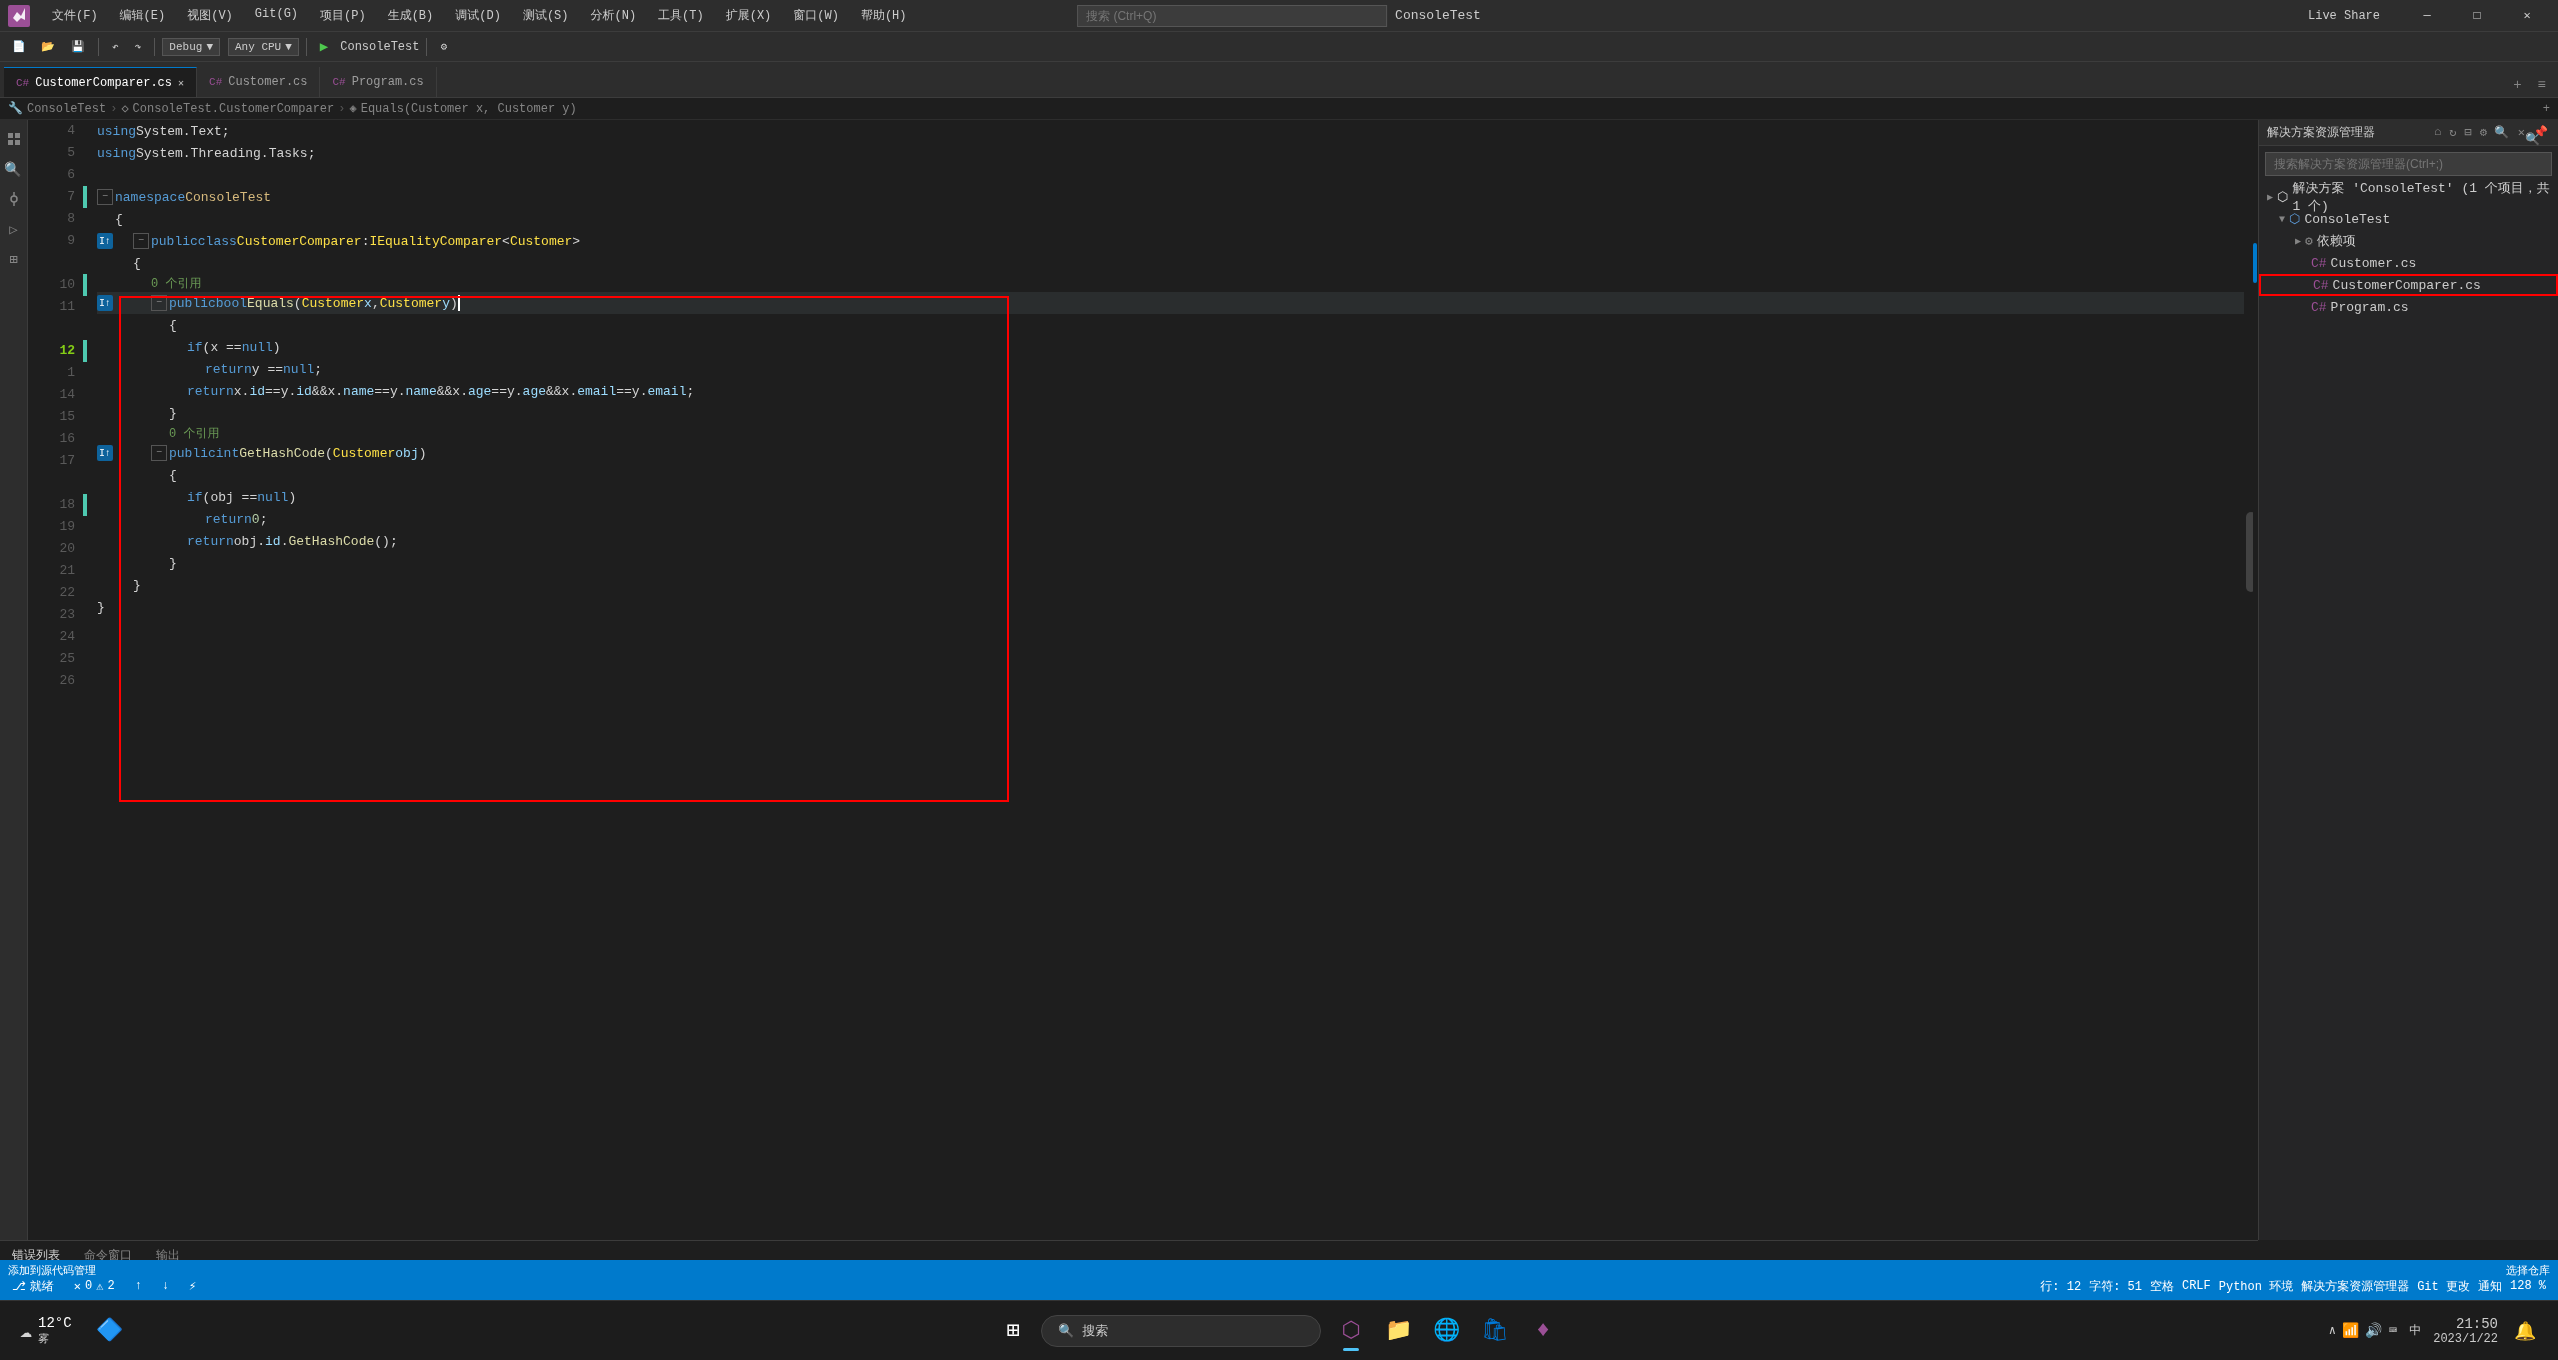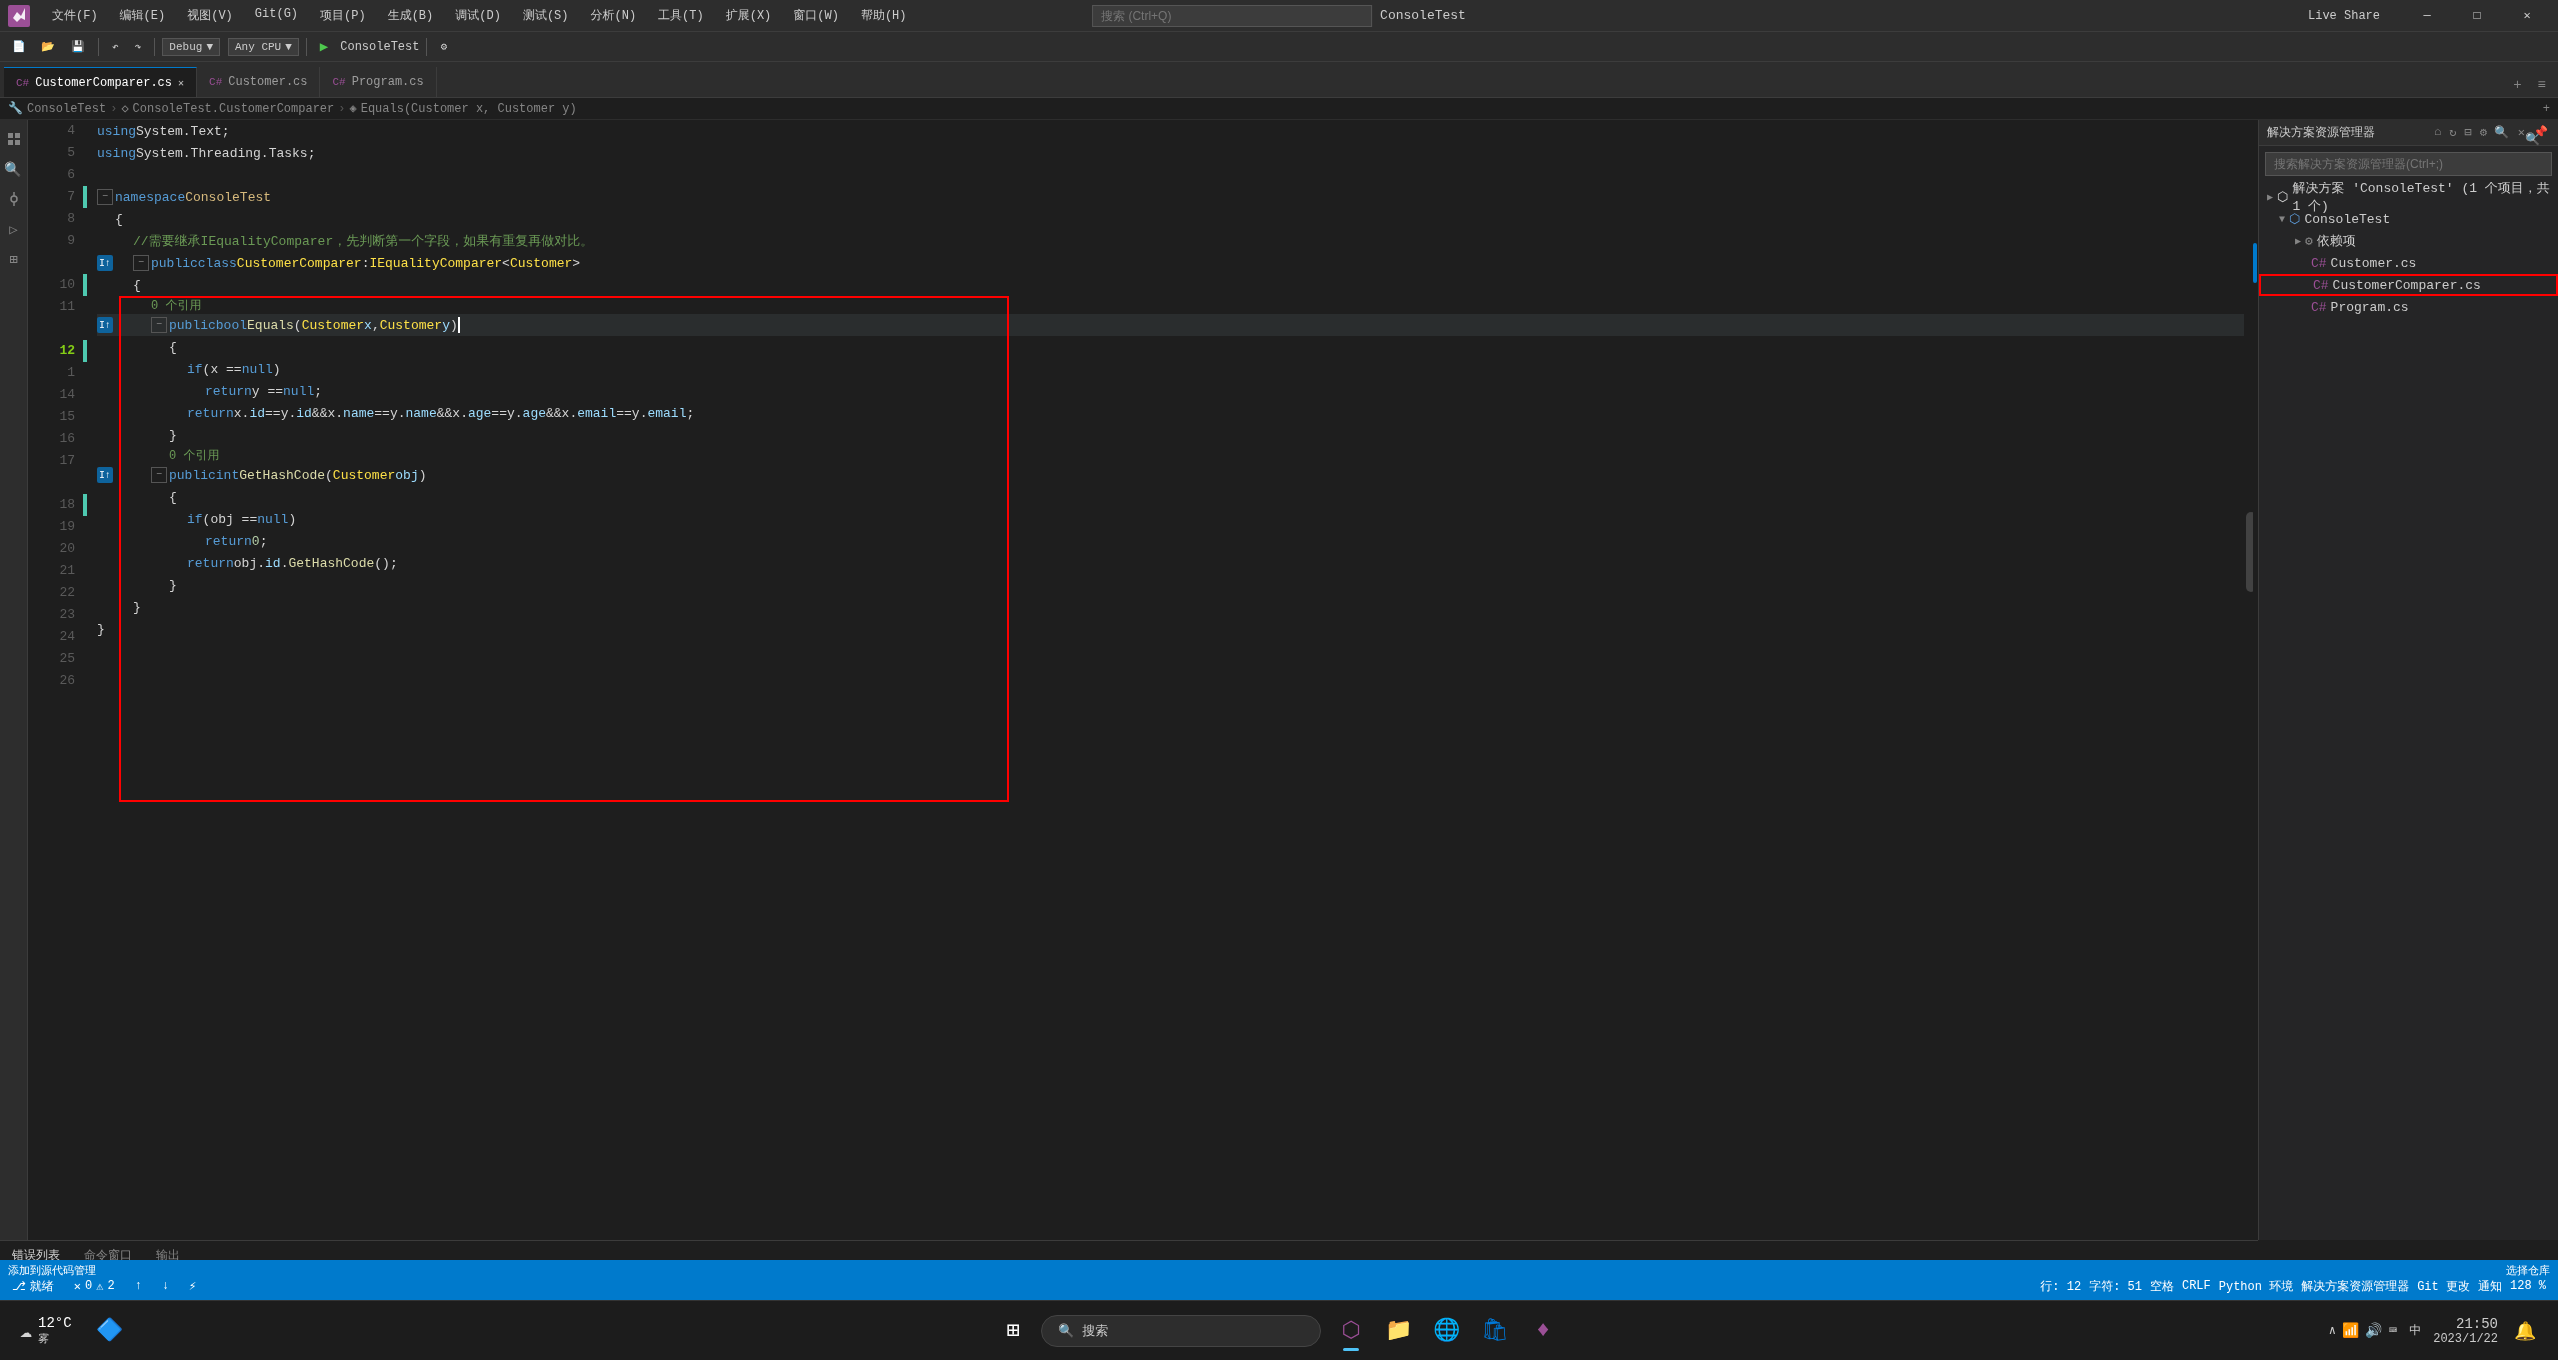--- a/index.html
+++ b/index.html
@@ -54,21 +54,21 @@
       transform: translateX(-50%);
       display: flex;
       align-items: center;
       gap: 8px;
     }
     .search-box {
       background: #3c3c3c;
       border: 1px solid #555;
       color: #ccc;
       padding: 3px 8px;
-      width: 280px;
+      width: 310px;
       font-size: 12px;
     }
     .title-bar-right {
       margin-left: auto;
       display: flex;
       align-items: center;
       gap: 8px;
     }
     .window-controls {
       display: flex;
@@ -679,24 +679,20 @@
           <span class="fold-btn">−</span>
           <span class="kw">namespace </span>
             <span class="ns">ConsoleTest</span>
         </div>
 
         <div class="code-line">
           <span style="margin-left:18px;"></span>
             <span>{</span>
         </div>
 
-        <div class="code-line">
-          <span style="margin-left:36px;"></span>
-            <span class="comment">//需要继承IEqualityComparer，先判断第一个字段，如果有重复再做对比。</span>
-        </div>
 
 
         <div class="code-line">
           <span class="hint-icon">I↑</span>
           <span class="fold-btn" style="margin-left:18px;">−</span>
           <span class="kw">public </span>
             <span class="kw">class </span>
             <span class="type">CustomerComparer</span>
             <span> : </span>
             <span class="type">IEqualityComparer</span>

